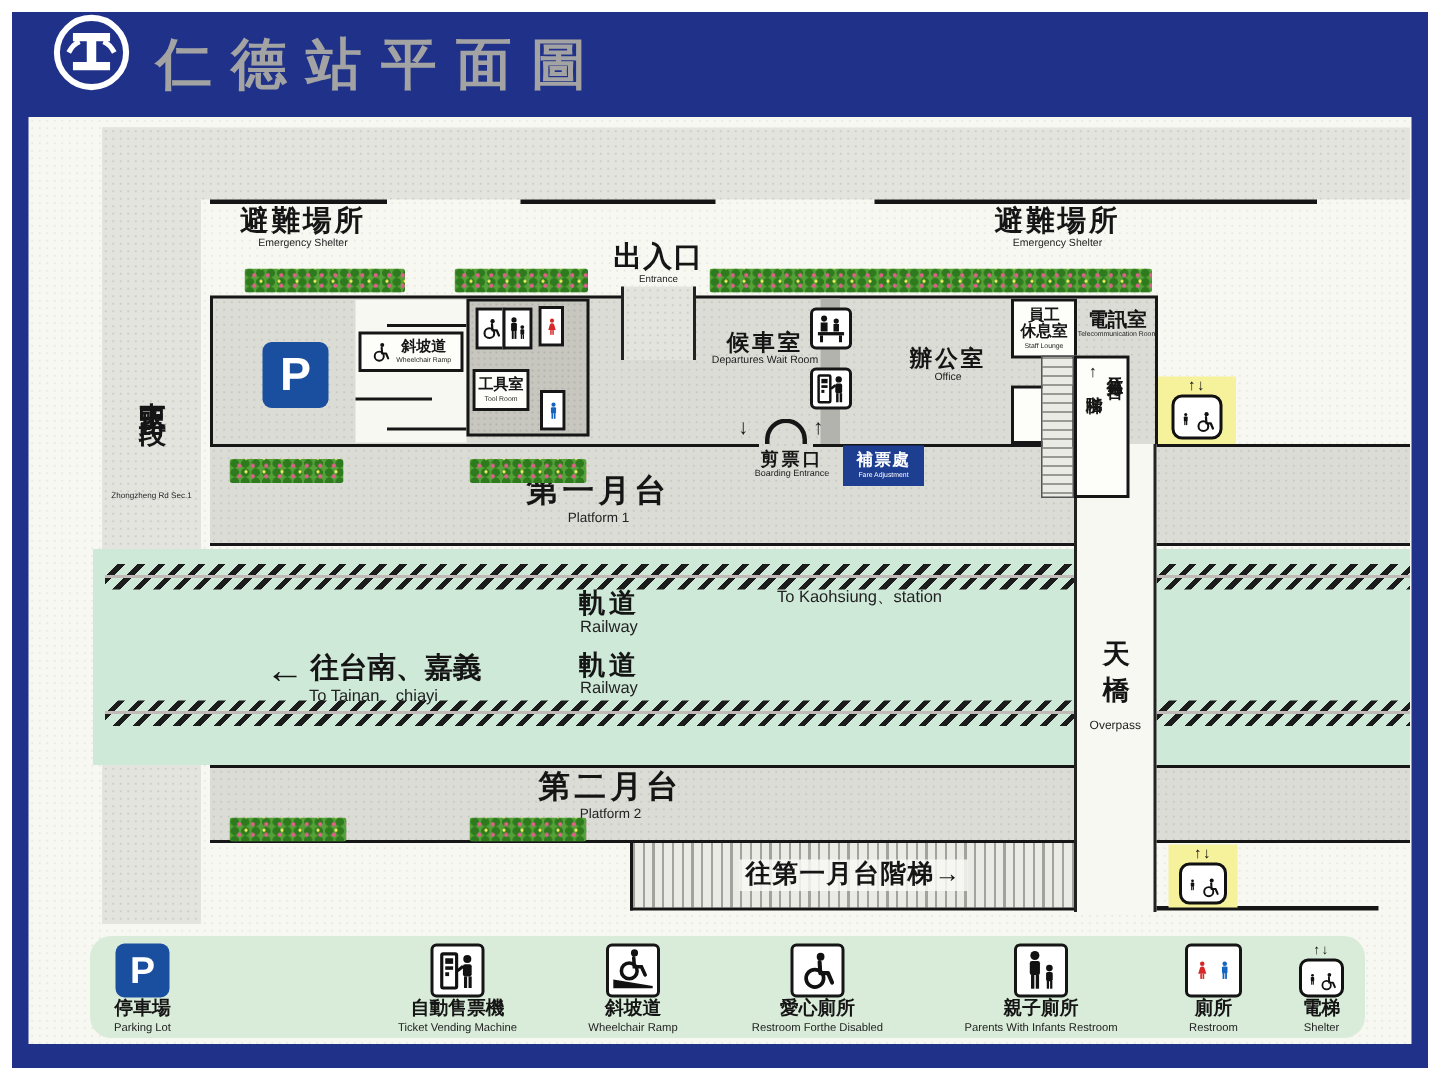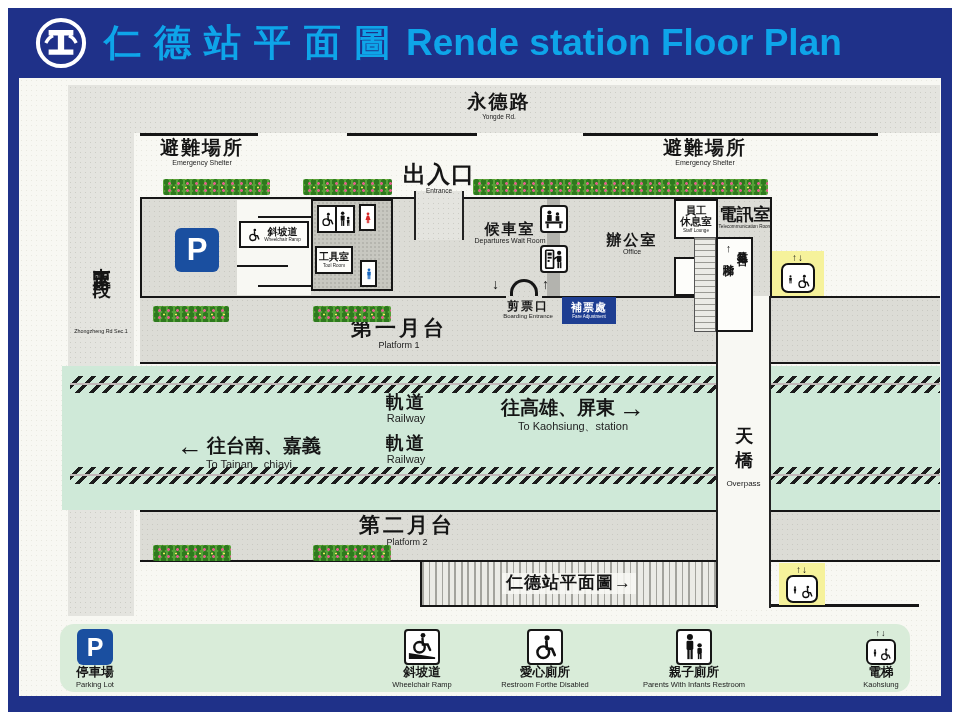--- a/index.html
+++ b/index.html
@@ -1,20 +1,20 @@
 <!DOCTYPE html>
 <html style="--navy: #1f3189; --track_green: #cfe9d8; --legend_green: #d9ecd9; --parking_blue: #1a4fa0; --elevator_yellow: #f6f29b; --female_red: #d62828; --male_blue: #1565c0; --hedge_green: #55a238; --fare_navy: #1e3e92;"><head>
 <meta charset="utf-8">
 <style>
   html,body{margin:0;padding:0}
   body{width:960px;height:720px;background:#fff;font-family:"Liberation Sans","DejaVu Sans",sans-serif;overflow:hidden}
   .page{position:relative;width:960px;height:720px;background:#fff}
   .a{position:absolute}
   .frame{position:absolute;left:8px;top:8px;width:944px;height:704px;border-left:11px solid var(--navy,#1f3189);border-right:11px solid var(--navy,#1f3189);border-bottom:16px solid var(--navy,#1f3189);border-top:none;box-sizing:border-box}
-  .header{position:absolute;left:8px;top:8px;width:944px;height:70px;background:var(--navy,#1f3189);display:flex;align-items:center;color:#0ea5e9}
+  .header{position:absolute;left:8px;top:8px;width:944px;height:70px;background:var(--navy,#1f3189);display:flex;color:#a3a3a3}
   .map{position:absolute;left:19px;top:78px;width:922px;height:624px;background:radial-gradient(#e9e9e1 0.7px,transparent 0.9px) 0 0/5px 5px,#f8f8f3}
   .road{background:radial-gradient(#cdcdc6 0.7px,transparent 0.9px) 0 0/5px 5px,#e4e4df}
   .grey{background:radial-gradient(#c9c9c2 0.7px,transparent 0.9px) 0 0/5px 5px,#dcdcd6}
   .dark{background:radial-gradient(#b5b5ae 0.7px,transparent 0.9px) 0 0/4px 4px,#c7c7c0}
   .track{background:var(--track_green,#cfe9d8)}
   .zh{font-weight:700;color:#151515;text-align:center;line-height:1.08;white-space:nowrap}
   .en{color:#222;text-align:center;line-height:1.12}
   .col{display:flex;flex-direction:column;align-items:center}
   .row{display:flex;align-items:center;justify-content:center}
   .box{background:#fdfdfa;border:2px solid #161616;box-sizing:border-box}
@@ -108,21 +108,20 @@
 </svg>
 
 <div class="page">
 
   <header class="header">
     <svg width="54" height="54" style="margin-left:26px;color:#fff">
         <use href="#i-tra" width="54" height="54"></use>
       </svg>
     <div class="row" style="margin-left:16px;white-space:nowrap">
       <span style="font-size:37px;font-weight:700;letter-spacing:13px">仁德站平面圖</span>
-      <span style="font-size:37px;font-weight:700;margin-left:2px">Rende station Floor Plan</span>
     </div>
   </header>
 
   <div class="map"></div>
 
   <div class="a road" style="left:68px;top:85px;width:872px;height:48px"></div>
   <div class="a road" style="left:68px;top:85px;width:66px;height:531px"></div>
 
   <div class="a track" style="left:62px;top:366px;width:878px;height:144px"></div>
   <div class="a hatch" style="left:70px;top:376px;width:646px"></div>
@@ -176,21 +175,21 @@
     <span class="en" style="font-size:4.6px">Tool Room</span>
   </div>
   <div class="a ibox" style="left:360px;top:260px;width:17px;height:27px;border-radius:0">
     <svg width="12" height="22" style="color:var(--male_blue,#1565c0)">
         <use href="#i-person" width="12" height="22"></use>
       </svg>
   </div>
 
   <div class="a road" style="left:414px;top:191px;width:50px;height:49px;border-left:2px solid #222;border-right:2px solid #222;box-sizing:border-box"></div>
   <div class="a col" style="left:399px;top:162px;width:80px">
-    <span class="zh" style="font-size:23px;letter-spacing:1px">出入口</span>
+    <span class="zh" style="font-size:19px;letter-spacing:1px">出入口</span>
     <span class="en" style="font-size:6.5px">Entrance</span>
   </div>
 
   <div class="a col" style="left:455px;top:221px;width:110px">
     <span class="zh" style="font-size:15px;letter-spacing:2px">候車室</span>
     <span class="en" style="font-size:7px">Departures Wait Room</span>
   </div>
 
   <div class="a" style="left:547px;top:199px;width:13px;height:97px;background:#b3b3ae"></div>
   <div class="a ibox" style="left:540px;top:205px;width:28px;height:28px">
@@ -210,21 +209,21 @@
   </div>
 
   <div class="a box col" style="left:674px;top:199px;width:44px;height:40px;justify-content:center">
     <span class="zh" style="font-size:10.5px">員工</span>
     <span class="zh" style="font-size:10.5px">休息室</span>
     <span class="en" style="font-size:4.6px">Staff Lounge</span>
   </div>
   <div class="a box" style="left:674px;top:257px;width:42px;height:39px"></div>
 
   <div class="a col" style="left:716px;top:206px;width:58px">
-    <span class="zh" style="font-size:17px">電訊室</span>
+    <span class="zh" style="font-size:13px">電訊室</span>
     <span class="en" style="font-size:4.6px">Telecommunication Room</span>
   </div>
 
 
   <div class="a" style="left:716px;top:296px;width:55px;height:312px;background:#f8f8f3;border-left:2.5px solid #222;border-right:2.5px solid #222;box-sizing:border-box">
     <div class="col" style="margin-top:96px">
       <span class="zh vtext" style="font-size:18px;letter-spacing:22px;height:86px">天橋</span>
       <span class="en" style="font-size:8px;margin-top:2px">Overpass</span>
     </div>
   </div>
@@ -284,54 +283,46 @@
   <div class="a line" style="left:583px;top:133px;width:295px;height:2.5px"></div>
   <div class="a col" style="left:140px;top:138px;width:124px">
     <span class="zh" style="font-size:19px;letter-spacing:2px">避難場所</span>
     <span class="en" style="font-size:7px">Emergency Shelter</span>
   </div>
   <div class="a col" style="left:643px;top:138px;width:124px">
     <span class="zh" style="font-size:19px;letter-spacing:2px">避難場所</span>
     <span class="en" style="font-size:7px">Emergency Shelter</span>
   </div>
 
-  <div class="a col" style="left:437px;top:92px;width:124px">
-    <span class="zh" style="font-size:19px;letter-spacing:2px">永德路</span>
-    <span class="en" style="font-size:6.5px">Yongde Rd.</span>
-  </div>
   <div class="a col" style="left:70px;top:196px;width:62px">
     <span class="zh vtext" style="font-size:18px;letter-spacing:3px;height:128px">中正路一段</span>
     <span class="en" style="font-size:5.4px;margin-top:4px;max-width:58px">Zhongzheng Rd Sec.1</span>
   </div>
 
   <div class="a col" style="left:366px;top:393px;width:80px">
     <span class="zh" style="font-size:18px;letter-spacing:2px">軌道</span>
     <span class="en" style="font-size:11px">Railway</span>
   </div>
   <div class="a col" style="left:478px;top:394px;width:190px">
-    <span class="row" style="gap:4px">
-      <span class="zh" style="font-size:19px">往高雄、屏東</span>
-      <span class="zh" style="font-size:26px">→</span>
-    </span>
     <span class="en" style="font-size:11px;margin-top:-2px">To Kaohsiung、station</span>
   </div>
   <div class="a col" style="left:158px;top:432px;width:182px">
     <span class="row" style="gap:4px">
       <span class="zh" style="font-size:26px">←</span>
       <span class="zh" style="font-size:19px">往台南、嘉義</span>
     </span>
     <span class="en" style="font-size:11px;margin-top:-2px">To Tainan、chiayi</span>
   </div>
   <div class="a col" style="left:366px;top:434px;width:80px">
     <span class="zh" style="font-size:18px;letter-spacing:2px">軌道</span>
     <span class="en" style="font-size:11px">Railway</span>
   </div>
 
   <div class="a stairstrip" style="left:420px;top:562px;width:296px;height:45px">
-    <span class="zh" style="font-size:17px;letter-spacing:1px;background:rgba(248,248,243,0.85);padding:1px 4px">仁德站平面圖→</span>
+    <span class="zh" style="font-size:17px;letter-spacing:1px;background:rgba(248,248,243,0.85);padding:1px 4px">往第一月台階梯→</span>
   </div>
   <div class="a line" style="left:771px;top:604px;width:148px;height:2.5px"></div>
 
   <div class="a elev" style="left:779px;top:563px;width:46px;height:42px">
     <span class="earr">↑↓</span>
     <span class="ebox" style="width:32px;height:28px">
       <svg width="8" height="18" style="color:#111">
           <use href="#i-person" width="8" height="18"></use>
         </svg>
       <svg width="14" height="14" style="color:#111">
@@ -341,20 +332,29 @@
   </div>
 
   <div class="legendpanel">
     <div class="litem" style="left:35px">
       <span class="psign" style="width:36px;height:36px;font-size:25px">
           <span>P</span>
         </span>
       <span class="lzh">停車場</span>
       <span class="len">Parking Lot</span>
     </div>
+    <div class="litem" style="left:245px">
+      <span class="ibox" style="width:36px;height:36px">
+          <svg width="28" height="28" style="color:#111">
+            <use href="#i-vending" width="28" height="28"></use>
+          </svg>
+        </span>
+      <span class="lzh">自動售票機</span>
+      <span class="len">Ticket Vending Machine</span>
+    </div>
     <div class="litem" style="left:362px">
       <span class="ibox" style="width:36px;height:36px">
           <svg width="30" height="30" style="color:#111">
             <use href="#i-ramp" width="30" height="30"></use>
           </svg>
         </span>
       <span class="lzh">斜坡道</span>
       <span class="len">Wheelchair Ramp</span>
     </div>
     <div class="litem" style="left:634px">
@@ -367,32 +367,44 @@
       <span class="len">Parents With Infants Restroom</span>
     </div>
     <div class="litem" style="left:485px">
       <span class="ibox" style="width:36px;height:36px">
           <svg width="27" height="27" style="color:#111">
             <use href="#i-wheelchair" width="27" height="27"></use>
           </svg>
         </span>
       <span class="lzh">愛心廁所</span>
       <span class="len">Restroom Forthe Disabled</span>
+    </div>
+    <div class="litem" style="left:749px">
+      <span class="ibox" style="width:38px;height:36px;gap:2px">
+        <svg width="13" height="26" style="color:var(--female_red,#d62828)">
+            <use href="#i-woman" width="13" height="26"></use>
+          </svg>
+        <svg width="13" height="26" style="color:var(--male_blue,#1565c0)">
+            <use href="#i-person" width="13" height="26"></use>
+          </svg>
+      </span>
+      <span class="lzh">廁所</span>
+      <span class="len">Restroom</span>
     </div>
     <div class="litem" style="left:821px">
       <span class="col" style="gap:0">
         <span class="earr" style="font-size:9px">↑↓</span>
         <span class="ebox" style="width:30px;height:26px;border-width:2px;border-radius:6px">
           <svg width="8" height="16" style="color:#111">
               <use href="#i-person" width="8" height="16"></use>
             </svg>
           <svg width="13" height="13" style="color:#111">
               <use href="#i-wheelchair" width="13" height="13"></use>
             </svg>
         </span>
       </span>
       <span class="lzh">電梯</span>
-      <span class="len">Kaohsiung</span>
+      <span class="len">Shelter</span>
     </div>
   </div>
 
   <div class="frame"></div>
 </div>
 
 </body></html>

